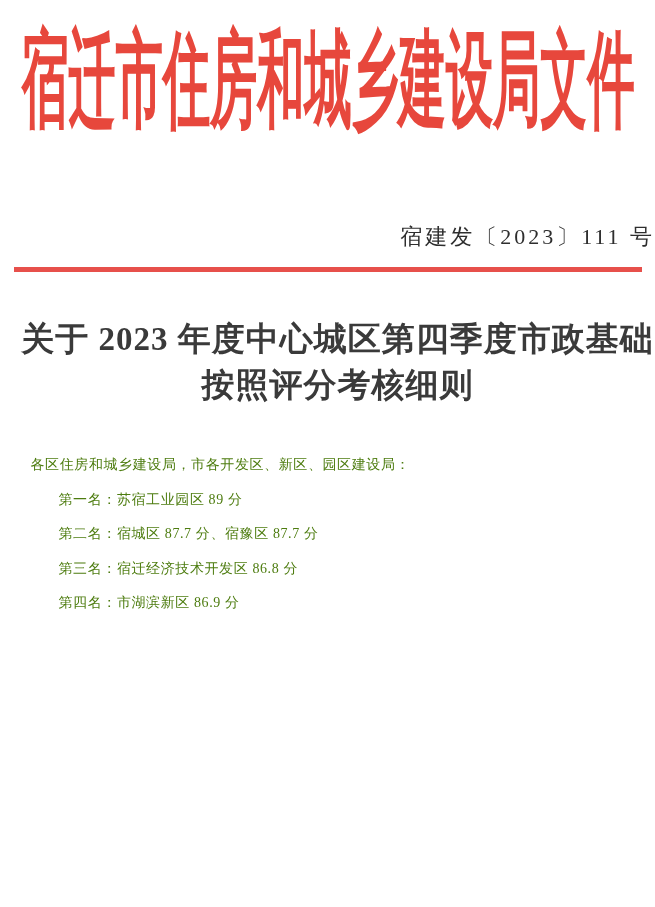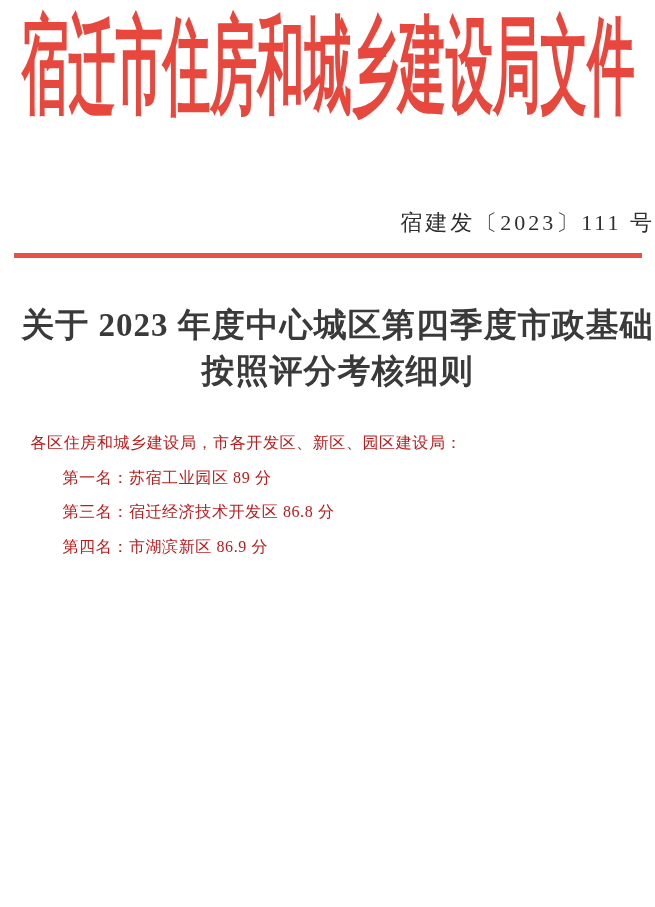--- a/index.html
+++ b/index.html
@@ -11,21 +11,21 @@
     position: relative;
     width: 655px;
     height: 907px;
     margin: 0 auto;
     background: #ffffff;
     overflow: hidden;
     font-family: "Liberation Serif", "DejaVu Serif", serif;
   }
   
   .red-header-wrap {
-    margin-top: 6px;
+    margin-top: 20px;
     height: 122px;
     display: flex;
     justify-content: center;
     align-items: center;
     overflow: visible;
   }
   .red-header {
     display: inline-block;
     white-space: nowrap;
     font-size: 106px;
@@ -58,25 +58,25 @@
     text-align: center;
     font-weight: bold;
     color: #3a3a3a;
     font-size: 33px;
     line-height: 46px;
     letter-spacing: 1px;
   }
   .doc-title span { display: block; padding-left: 20px; }
   
   .doc-body {
-    margin: 32px auto 0 auto;
+    margin: 40px auto 0 auto;
     width: 594px;
-    font-size: 16px;
+    font-size: 14px;
     line-height: 34.6px;
-    color: #b91c1c;
+    color: #4d7c0f;
     letter-spacing: 0.6px;
     text-align: justify;
   }
   .doc-body p {
     margin: 0;
     padding: 0;
   }
   .indent { text-indent: 2em; }
   .ranking { text-indent: 2em; }
 </style>
@@ -94,17 +94,18 @@
   <div class="red-line"></div>
 
   <div class="doc-title">
     <span>关于 2023 年度中心城区第四季度市政基础</span>
     <span>按照评分考核细则</span>
   </div>
 
   <div class="doc-body">
     <p>各区住房和城乡建设局，市各开发区、新区、园区建设局：</p>
     <p class="ranking">第一名：苏宿工业园区 89 分</p>
+    <p class="ranking">第二名：宿城区 87.7 分、宿豫区 87.7 分</p>
     <p class="ranking">第三名：宿迁经济技术开发区 86.8 分</p>
     <p class="ranking">第四名：市湖滨新区 86.9 分</p>
   </div>
 
 </div>
 
 </body></html>

